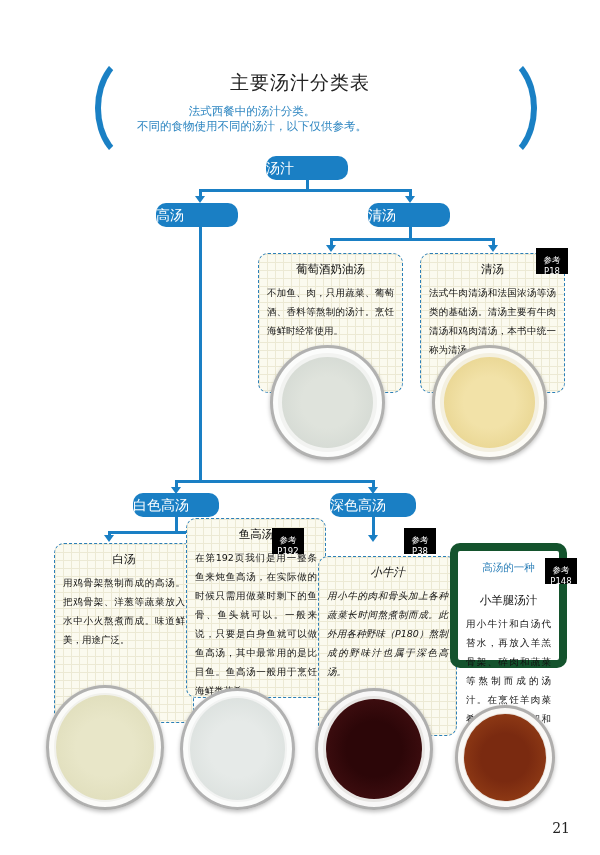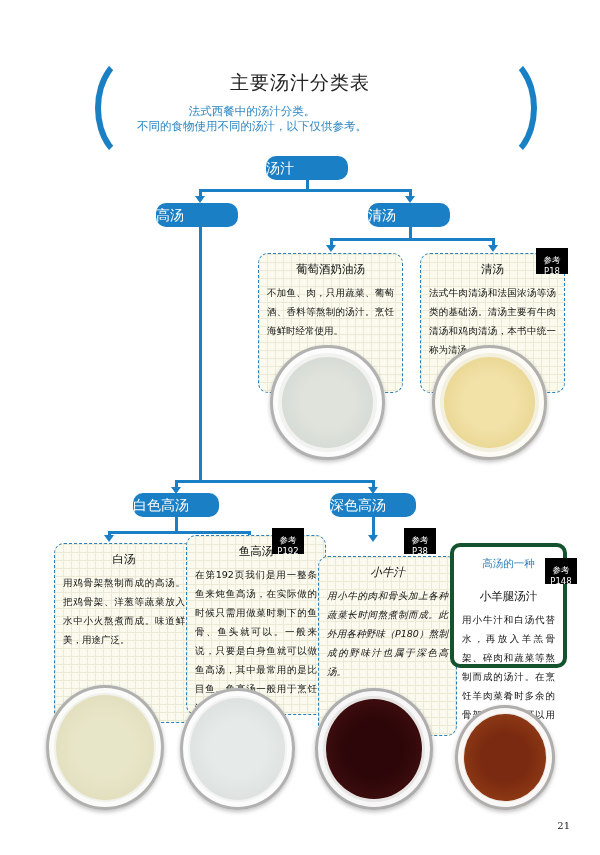--- a/index.html
+++ b/index.html
@@ -19,32 +19,32 @@
   }
   .line { position: absolute; background: #1a7fc4; }
   .arrow { position: absolute; width: 0; height: 0; border-left: 5px solid transparent; border-right: 5px solid transparent; border-top: 7px solid #1a7fc4; }
   .card {
     position: absolute; border: 1.5px dashed #2b7fb8; border-radius: 10px;
     background-color: #fbfaef;
     background-image: linear-gradient(#ece9d4 1px, transparent 1px), linear-gradient(90deg, #ece9d4 1px, transparent 1px);
     background-size: 8px 8px;
     box-sizing: border-box; padding: 6px 8px;
   }
-  .card.solid { border: 4px solid #14532d; background: #ffffff; background-image: none; }
+  .card.solid { border: 8px solid #14532d; background: #ffffff; background-image: none; }
   .card-title { text-align: center; font-size: 11.5px; margin: 2px 0 6px; color: #111; }
   .card-sup { text-align: center; font-size: 10.5px; color: #2b7fb8; margin-top: 4px; }
   .card-text { font-size: 9.5px; line-height: 19px; color: #111; text-align: justify; }
   .ref {
     position: absolute; background: #000000; color: #fff; border-radius: 0;
     width: 32px; height: 26px; font-size: 8.5px; line-height: 11px; text-align: center; padding-top: 7px; box-sizing: border-box;
   }
   .bowl { position: absolute; border-radius: 50%; box-sizing: border-box; }
   .bowl .rim { position: absolute; inset: 0; border-radius: 50%; border: 3px solid rgba(160,160,160,0.8); box-shadow: inset 0 0 0 5px rgba(255,255,255,0.7), 0 2px 4px rgba(0,0,0,0.25); }
   .bowl .liquid { position: absolute; border-radius: 50%; }
-  .page-num { right: 30px; top: 820px; font-size: 10px; font-family: "DejaVu Serif", serif; color: #222; }
+  .page-num { right: 30px; top: 820px; font-size: 14px; font-family: "DejaVu Serif", serif; color: #222; }
 </style>
 </head>
 <body>
 
 <div class="bracket left"></div>
 <div class="bracket right"></div>
 <div class="abs title">主要汤汁分类表</div>
 <div class="abs subtitle" style="top:104px">法式西餐中的汤汁分类。</div>
 <div class="abs subtitle" style="top:119px">不同的食物使用不同的汤汁，以下仅供参考。</div>
 
@@ -104,21 +104,21 @@
 <div class="line" style="left:248px; top:531px; width:3px; height:6px;"></div>
 <div class="arrow" style="left:104px; top:535px;"></div>
 <div class="arrow" style="left:244px; top:535px;"></div>
 <div class="line" style="left:372px; top:517px; width:3px; height:20px;"></div>
 <div class="arrow" style="left:368px; top:535px;"></div>
 
 <div class="card" style="left:54px; top:543px; width:140px; height:180px;">
   <div class="card-title">白汤</div>
   <div class="card-text">用鸡骨架熬制而成的高汤。把鸡骨架、洋葱等蔬菜放入水中小火熬煮而成。味道鲜美，用途广泛。</div>
 </div>
-<div class="card" style="left:186px; top:535px; width:140px; height:180px;">
+<div class="card" style="left:186px; top:518px; width:140px; height:180px;">
   <div class="card-title">鱼高汤</div>
   <div class="card-text">在第192页我们是用一整条鱼来炖鱼高汤，在实际做的时候只需用做菜时剩下的鱼骨、鱼头就可以。一般来说，只要是白身鱼就可以做鱼高汤，其中最常用的是比目鱼。鱼高汤一般用于烹饪海鲜类菜肴。</div>
 </div>
 <div class="ref" style="left:272px; top:528px;">
   <div>参考</div>
   <div>P192</div>
 </div>
 <div class="card" style="left:318px; top:556px; width:139px; height:180px;font-style:italic;">
   <div class="card-title">小牛汁</div>
   <div class="card-text">用小牛的肉和骨头加上各种蔬菜长时间熬煮制而成。此外用各种野味（P180）熬制成的野味汁也属于深色高汤。</div>

